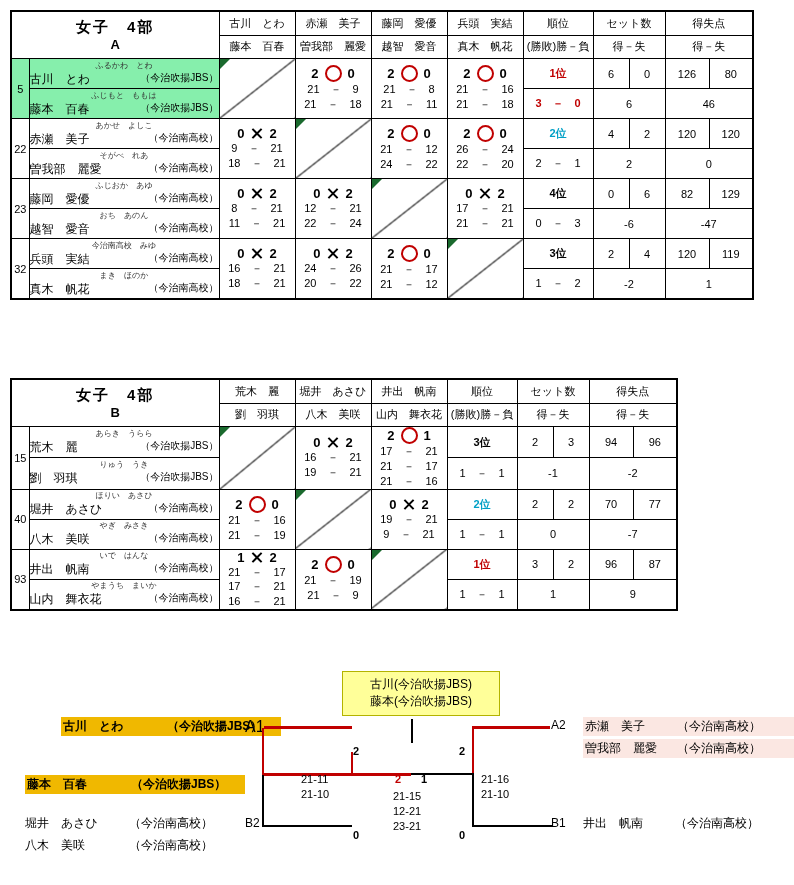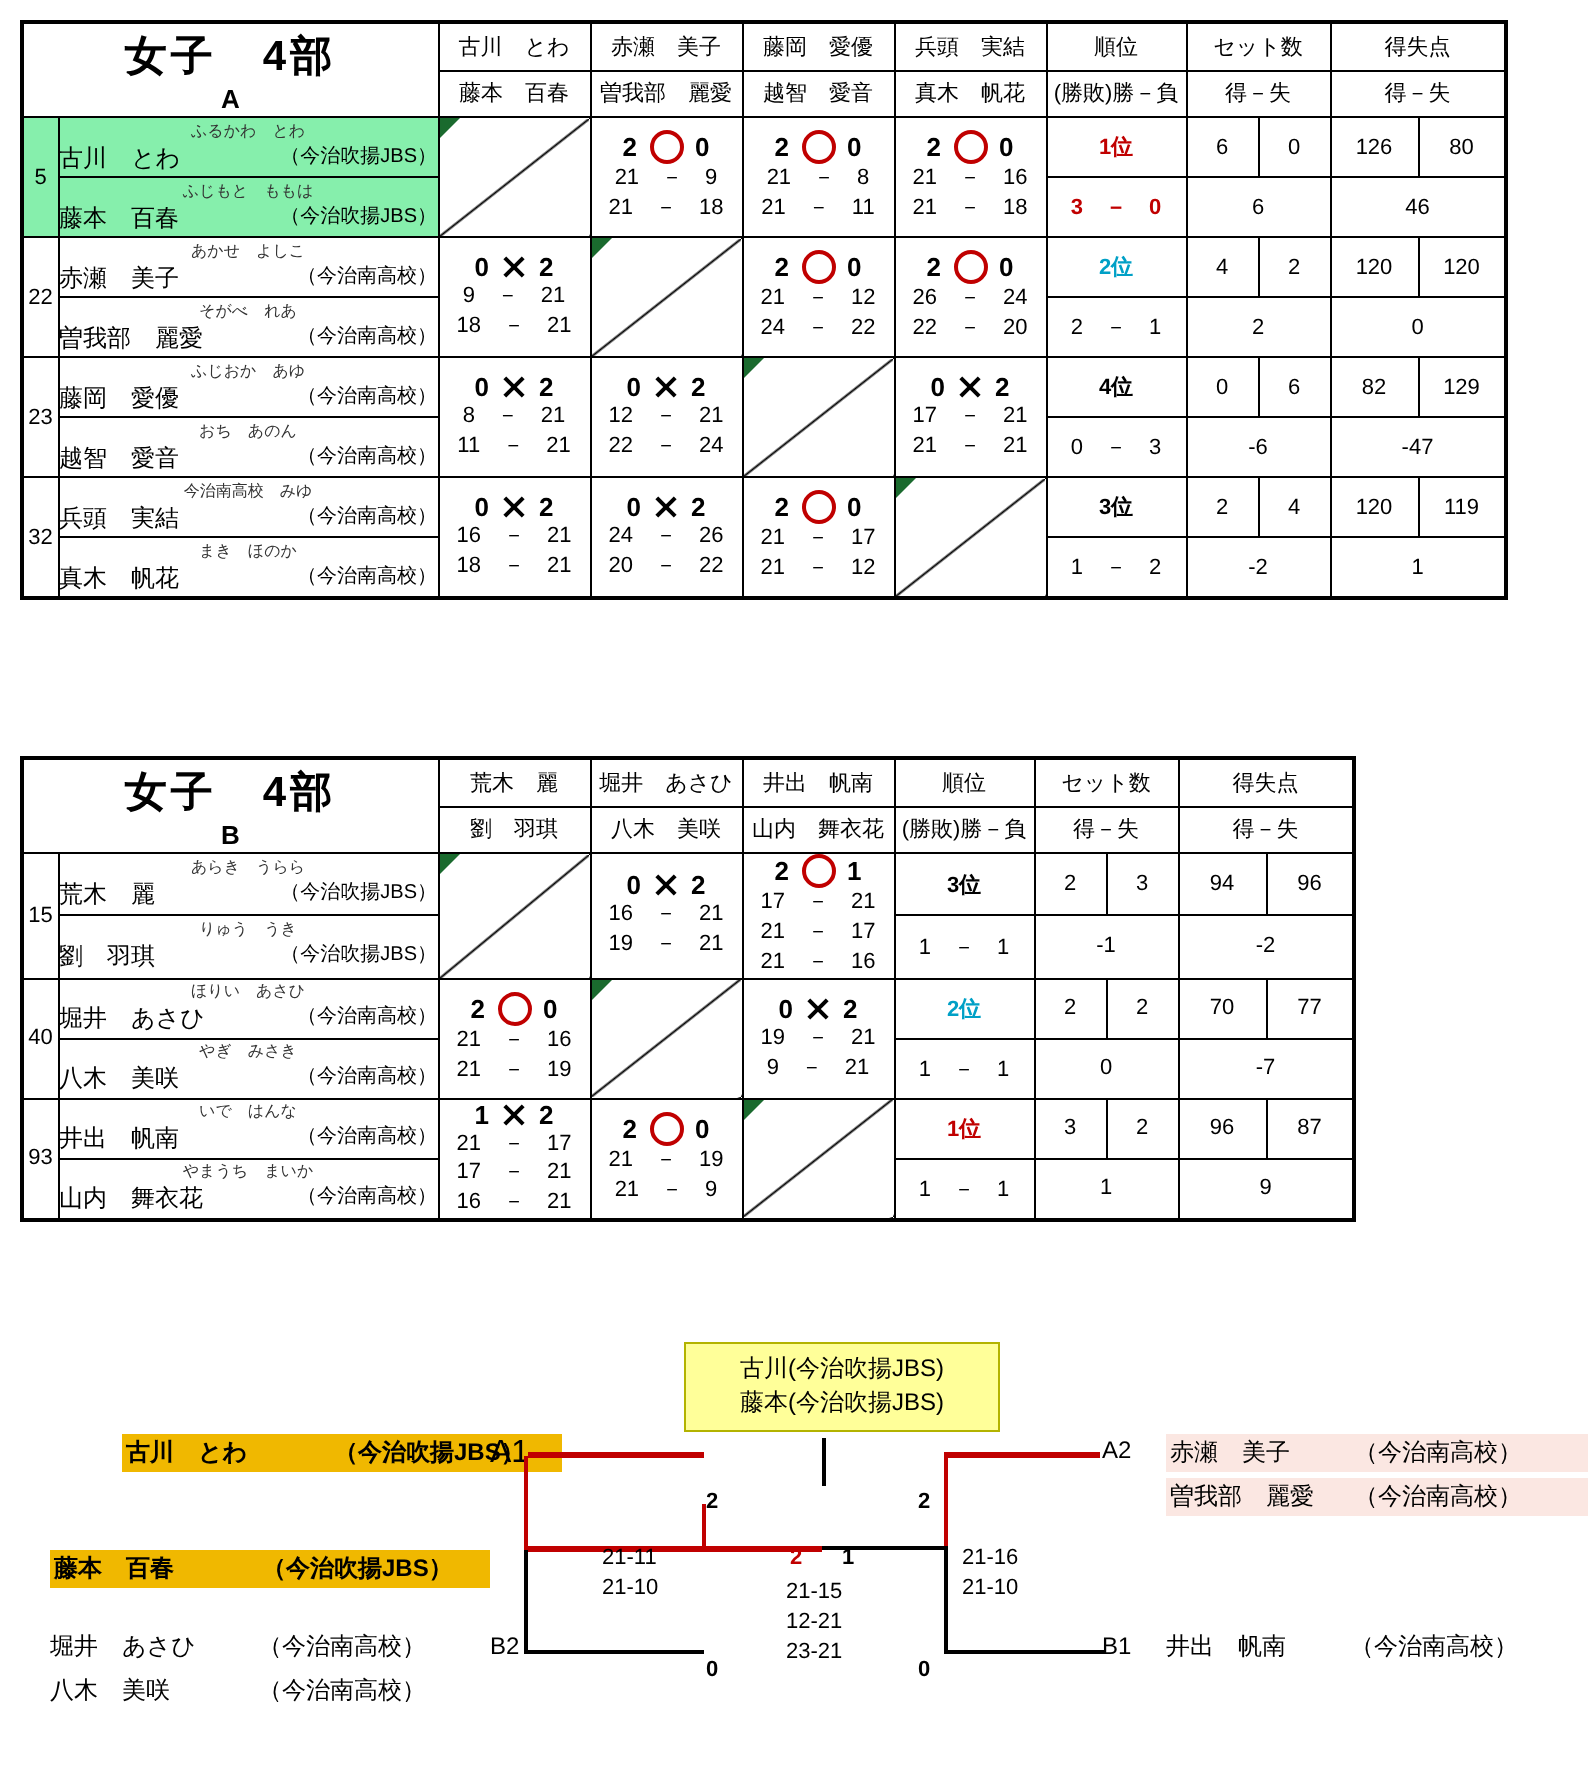--- a/index.html
+++ b/index.html
@@ -7,21 +7,21 @@
   .wrap{position:relative;width:794px;height:885px;}
 
   table{border-collapse:collapse;}
   .grid{position:absolute;border:2px solid #000;}
   .grid td{border:1px solid #000;padding:0;vertical-align:middle;text-align:center;font-size:11px;}
 
   
   #tableA{left:10px;top:10px;}
   #tableB{left:10px;top:378px;}
 
-  .hdr-title{font-size:21px;font-weight:bold;letter-spacing:2px;}
+  .hdr-title{font-size:15px;font-weight:bold;letter-spacing:2px;}
   .hdr-sub{font-size:13px;font-weight:bold;}
   .nm{font-size:12px;}
   .nm-small{font-size:8px;color:#333;}
   .club{font-size:10px;}
   .num{font-size:11px;}
   .rank{font-weight:bold;font-size:12px;}
   .r1{color:#c00000;}
   .r2{color:#00a0c6;}
   .r3{color:#000000;}
   .r4{color:#000000;}

